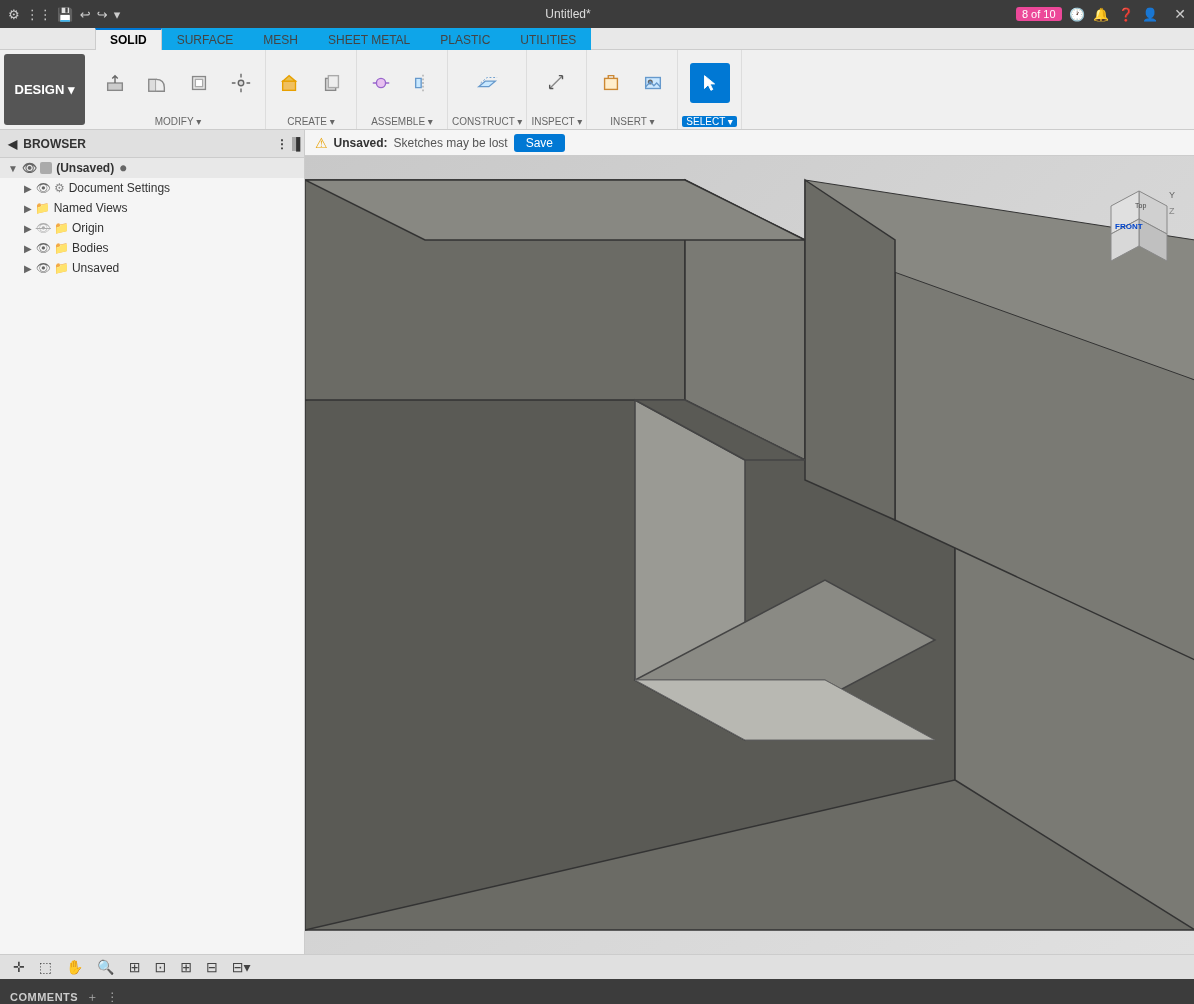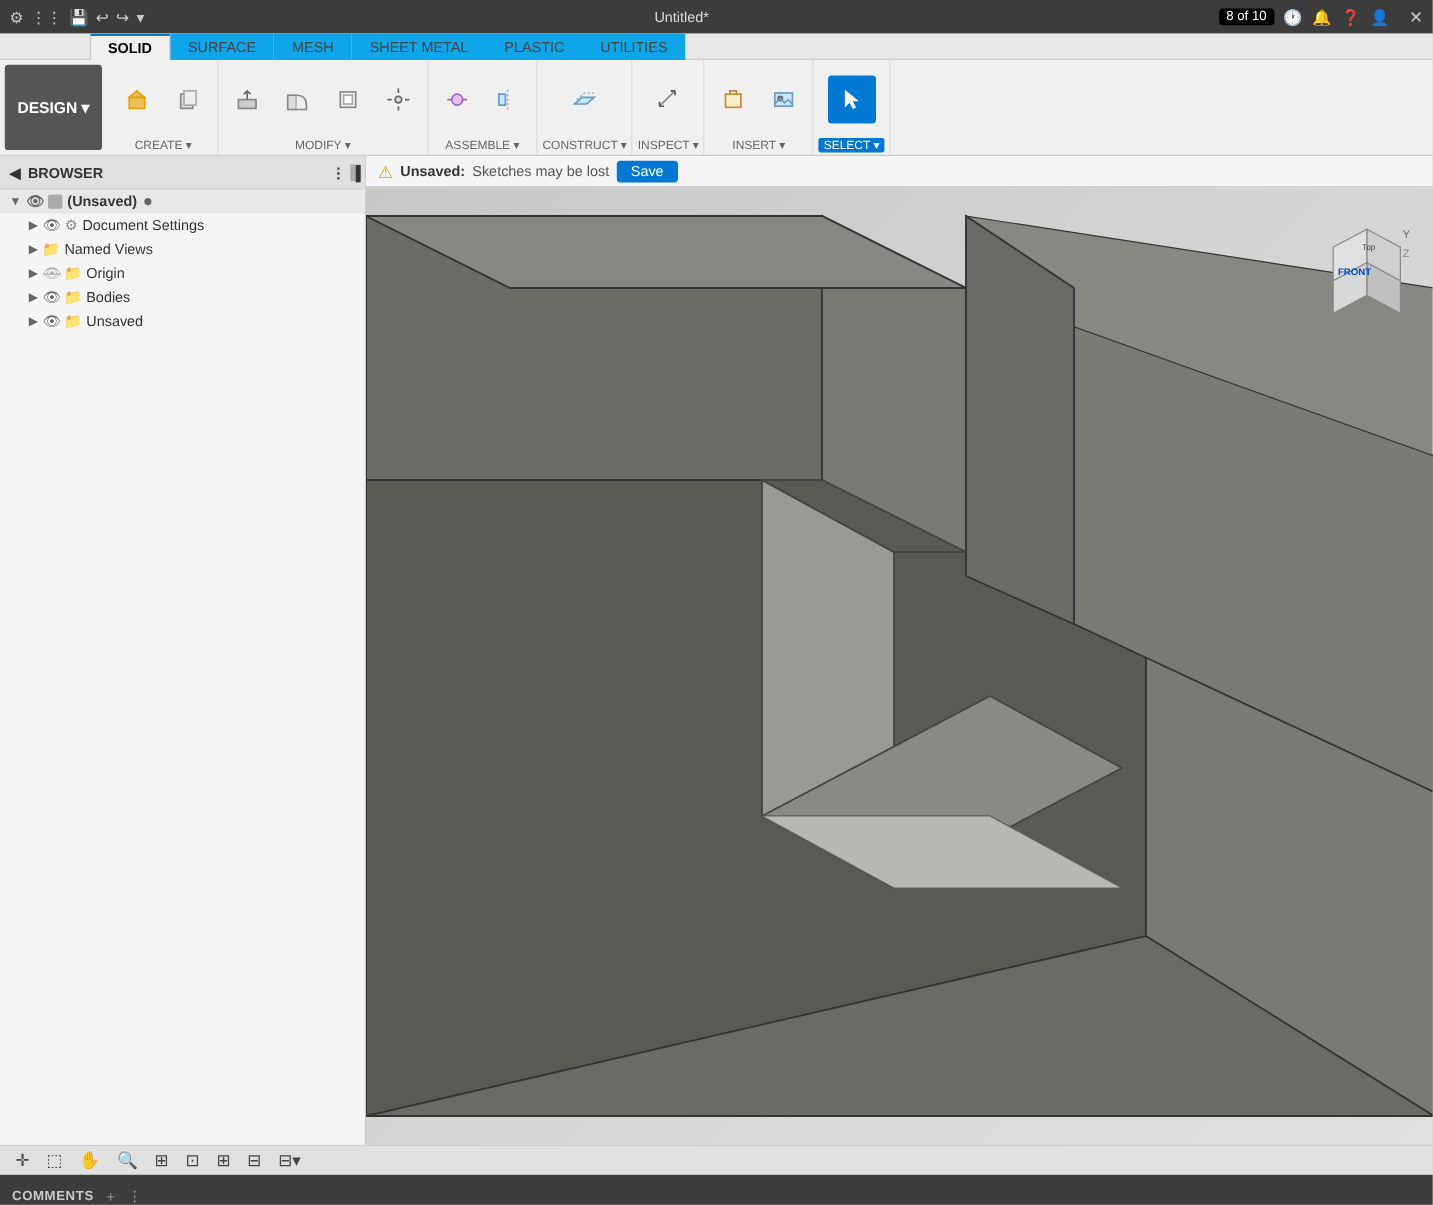--- a/index.html
+++ b/index.html
@@ -12,30 +12,30 @@
       display: flex;
       align-items: center;
       justify-content: space-between;
       padding: 0 8px;
       color: #ccc;
     }
     #titlebar .left-icons { display: flex; gap: 6px; align-items: center; }
     #titlebar .title { flex: 1; text-align: center; font-size: 12px; color: #ddd; }
     #titlebar .right-icons { display: flex; gap: 8px; align-items: center; }
     #titlebar .icon-btn { color: #ccc; cursor: pointer; font-size: 13px; background: none; border: none; }
-    #titlebar .counter { background: #000000; color: #fff; padding: 1px 6px; border-radius: 3px; font-size: 11px; }
+    #titlebar .counter { background: #ec4899; color: #fff; padding: 1px 6px; border-radius: 3px; font-size: 11px; }
     #titlebar .close-btn { color: #ccc; cursor: pointer; font-size: 14px; background: none; border: none; margin-left: 8px; }
 
     
     #toolbar-tabs {
       height: 22px;
       background: #e8e8e8;
       display: flex;
-      align-items: center;
-      padding-left: 75px;
+      align-items: flex-start;
+      padding-left: 95px;
       border-bottom: 1px solid #ccc;
     }
     .tab {
       padding: 3px 14px;
       font-size: 12px;
       cursor: pointer;
       color: #444;
       border-top: 1px solid transparent;
       border-left: 1px solid transparent;
       border-right: 1px solid transparent;
@@ -281,63 +281,63 @@
   <div class="tab">PLASTIC</div>
   <div class="tab">UTILITIES</div>
 </div>
 
 <div id="toolbar">
   <div class="design-btn">DESIGN ▾</div>
 
   <div class="toolbar-group">
     <div class="toolbar-icons-row">
       <button class="tool-btn">
+        <svg viewBox="0 0 24 24" fill="none" stroke="#666" stroke-width="1.5">
+            <rect x="4" y="12" width="16" height="8" fill="#ccc" stroke="#888"></rect>
+            <path d="M12 12 L12 4 M9 7 L12 4 L15 7" stroke="#666" stroke-width="1.5"></path>
+          </svg>
+      </button>
+      <button class="tool-btn">
+        <svg viewBox="0 0 24 24" fill="none" stroke="#666" stroke-width="1.5">
+            <rect x="3" y="8" width="8" height="13" fill="#ddd" stroke="#888"></rect>
+            <path d="M11 8 Q20 8 20 17 L20 21 L11 21" fill="#eee" stroke="#888"></path>
+          </svg>
+      </button>
+      <button class="tool-btn">
+        <svg viewBox="0 0 24 24" fill="none" stroke="#666" stroke-width="1.5">
+            <rect x="5" y="5" width="14" height="14" fill="#eee" stroke="#888"></rect>
+            <rect x="8" y="8" width="8" height="8" fill="#fff" stroke="#aaa"></rect>
+          </svg>
+      </button>
+      <button class="tool-btn">
+        <svg viewBox="0 0 24 24" fill="none" stroke="#666" stroke-width="1.5">
+            <circle cx="12" cy="12" r="3" fill="#ddd"></circle>
+            <path d="M12 2 L12 6 M12 18 L12 22 M2 12 L6 12 M18 12 L22 12" stroke="#666" stroke-width="1.5"></path>
+          </svg>
+      </button>
+    </div>
+    <div class="toolbar-group-label">MODIFY ▾</div>
+  </div>
+
+  <div class="toolbar-group">
+    <div class="toolbar-icons-row">
+      <button class="tool-btn">
         <svg viewBox="0 0 24 24" fill="none" stroke="#e8a000" stroke-width="1.5">
             <rect x="4" y="10" width="14" height="10" fill="#f0c060" stroke="#e8a000"></rect>
             <polygon points="4,10 11,4 18,10" fill="#e8c050" stroke="#e8a000"></polygon>
           </svg>
       </button>
       <button class="tool-btn">
         <svg viewBox="0 0 24 24" fill="none" stroke="#666" stroke-width="1.5">
             <rect x="5" y="7" width="11" height="13" fill="#ddd" stroke="#888"></rect>
             <rect x="8" y="4" width="11" height="13" fill="#eee" stroke="#aaa"></rect>
           </svg>
       </button>
     </div>
     <div class="toolbar-group-label">CREATE ▾</div>
-  </div>
-
-  <div class="toolbar-group">
-    <div class="toolbar-icons-row">
-      <button class="tool-btn">
-        <svg viewBox="0 0 24 24" fill="none" stroke="#666" stroke-width="1.5">
-            <rect x="4" y="12" width="16" height="8" fill="#ccc" stroke="#888"></rect>
-            <path d="M12 12 L12 4 M9 7 L12 4 L15 7" stroke="#666" stroke-width="1.5"></path>
-          </svg>
-      </button>
-      <button class="tool-btn">
-        <svg viewBox="0 0 24 24" fill="none" stroke="#666" stroke-width="1.5">
-            <rect x="3" y="8" width="8" height="13" fill="#ddd" stroke="#888"></rect>
-            <path d="M11 8 Q20 8 20 17 L20 21 L11 21" fill="#eee" stroke="#888"></path>
-          </svg>
-      </button>
-      <button class="tool-btn">
-        <svg viewBox="0 0 24 24" fill="none" stroke="#666" stroke-width="1.5">
-            <rect x="5" y="5" width="14" height="14" fill="#eee" stroke="#888"></rect>
-            <rect x="8" y="8" width="8" height="8" fill="#fff" stroke="#aaa"></rect>
-          </svg>
-      </button>
-      <button class="tool-btn">
-        <svg viewBox="0 0 24 24" fill="none" stroke="#666" stroke-width="1.5">
-            <circle cx="12" cy="12" r="3" fill="#ddd"></circle>
-            <path d="M12 2 L12 6 M12 18 L12 22 M2 12 L6 12 M18 12 L22 12" stroke="#666" stroke-width="1.5"></path>
-          </svg>
-      </button>
-    </div>
-    <div class="toolbar-group-label">MODIFY ▾</div>
   </div>
 
   <div class="toolbar-group">
     <div class="toolbar-icons-row">
       <button class="tool-btn">
         <svg viewBox="0 0 24 24" fill="none" stroke="#666" stroke-width="1.5">
             <circle cx="12" cy="12" r="5" fill="#e8c0f0" stroke="#9966cc"></circle>
             <path d="M7 12 L3 12 M17 12 L21 12" stroke="#9966cc" stroke-width="1.5"></path>
           </svg>
       </button>

